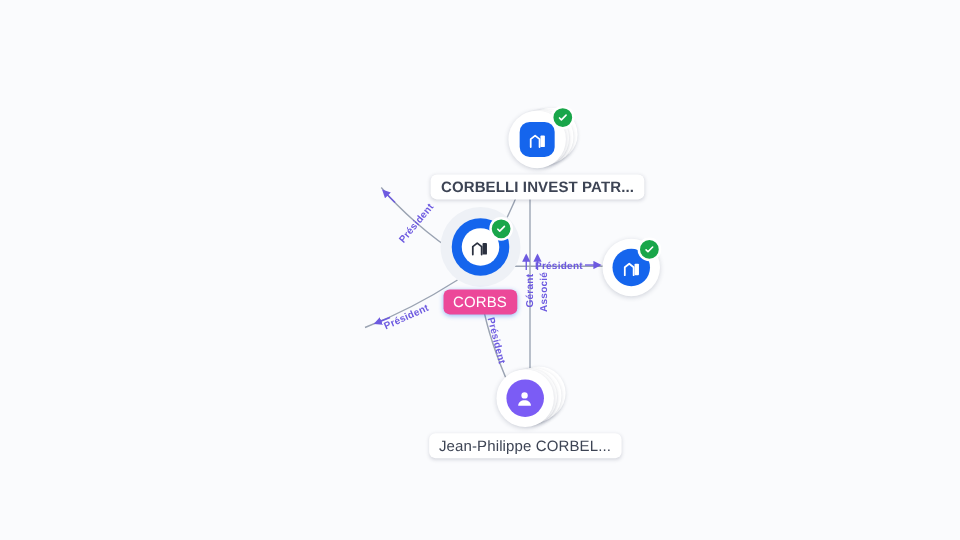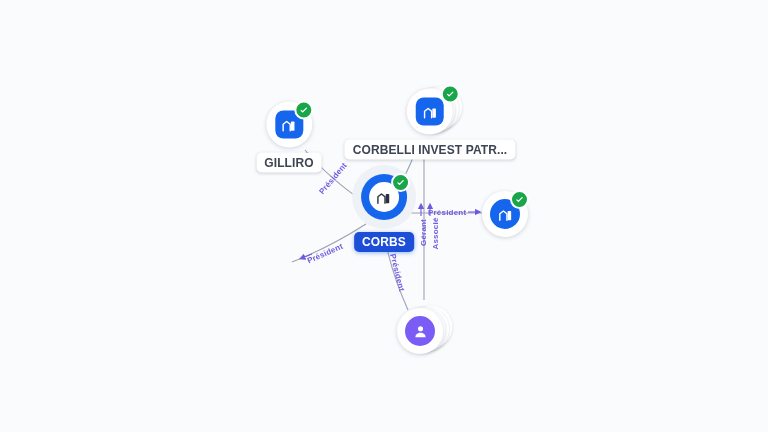--- a/index.html
+++ b/index.html
@@ -58,21 +58,21 @@
   .node-label{
     margin-top:5px;white-space:nowrap;
     background:#ffffff;color:#3d4454;
     font-size:12px;font-weight:700;letter-spacing:.1px;
     padding:3px 8px;border-radius:5px;
     box-shadow:0 1px 3px rgba(40,50,80,.17);
     position:relative;left:50%;transform:translateX(-50%);
     display:inline-block;
   }
   .node-label.person{font-weight:400;color:#3d4454;}
-  .node-label.primary{background:#1d4ed8;color:#ffffff;font-weight:700;
+  .node-label.primary{background:#ec4899;color:#ffffff;font-weight:400;
     box-shadow:0 1px 4px rgba(21,101,237,.45);}
 
   
   .edge-label{
     position:absolute;color:#6d5ae0;font-size:8px;font-weight:700;
     letter-spacing:.2px;white-space:nowrap;transform-origin:center center;
     pointer-events:none;
   }
 </style>
 </head>
@@ -110,39 +110,20 @@
   <div class="edge-label" style="left:306px;top:249px;transform:rotate(-24deg);">Président</div>
 
   <div class="edge-label" style="left:428px;top:208px;">Président</div>
 
   <div class="edge-label" style="left:378px;top:268px;transform:rotate(76deg);">Président</div>
 
   <div class="edge-label" style="left:410px;top:228px;transform:rotate(-90deg);">Gérant</div>
 
   <div class="edge-label" style="left:419px;top:229px;transform:rotate(-90deg);">Associé</div>
 
-  <div class="node" style="left:289px;top:137px;">
-    <div class="node-visual">
-      <div class="disc">
-        <div class="inner-badge">
-          <svg width="17" height="17" viewBox="0 0 24 24" fill="none">
-            <path d="M4 20V11l5-4 5 4v9" stroke="#ffffff" stroke-width="2" stroke-linejoin="round" stroke-linecap="round"></path>
-            <rect x="15" y="7" width="5" height="13" rx="1" fill="#ffffff"></rect>
-            <rect x="7" y="14" width="2" height="2" fill="#1565ed"></rect>
-          </svg>
-        </div>
-      </div>
-      <div class="check">
-        <svg width="9" height="9" viewBox="0 0 24 24">
-            <path d="M5 13l4 4 10-10" stroke="#ffffff" stroke-width="3.5" fill="none" stroke-linecap="round" stroke-linejoin="round"></path>
-          </svg>
-      </div>
-    </div>
-    <div class="node-label">GILLIRO</div>
-  </div>
 
   <div class="node" style="left:430px;top:124px;">
     <div class="node-visual">
       <div class="stack s1"></div>
       <div class="stack s2"></div>
       <div class="stack s3"></div>
       <div class="disc">
         <div class="inner-badge">
           <svg width="17" height="17" viewBox="0 0 24 24" fill="none">
             <path d="M4 20V11l5-4 5 4v9" stroke="#ffffff" stroke-width="2" stroke-linejoin="round" stroke-linecap="round"></path>
@@ -187,20 +168,21 @@
       <div class="stack s3"></div>
       <div class="disc">
         <div class="inner-person">
           <svg width="17" height="17" viewBox="0 0 24 24" fill="#ffffff">
             <circle cx="12" cy="8.2" r="3.6"></circle>
             <path d="M4.8 20c0-4 3.3-6.3 7.2-6.3s7.2 2.3 7.2 6.3z"></path>
           </svg>
         </div>
       </div>
     </div>
+    <div class="node-label person">Jean-Philippe CORBEL...</div>
   </div>
 
   <div class="node" style="left:384px;top:213px;">
     <div class="node-visual" style="height:58px;">
       <div class="pin-halo"></div>
       <div class="pin">
         <div class="pin-tail"></div>
         <div class="pin-head">
           <div class="pin-head-inner">
             <svg width="17" height="17" viewBox="0 0 24 24" fill="none">

